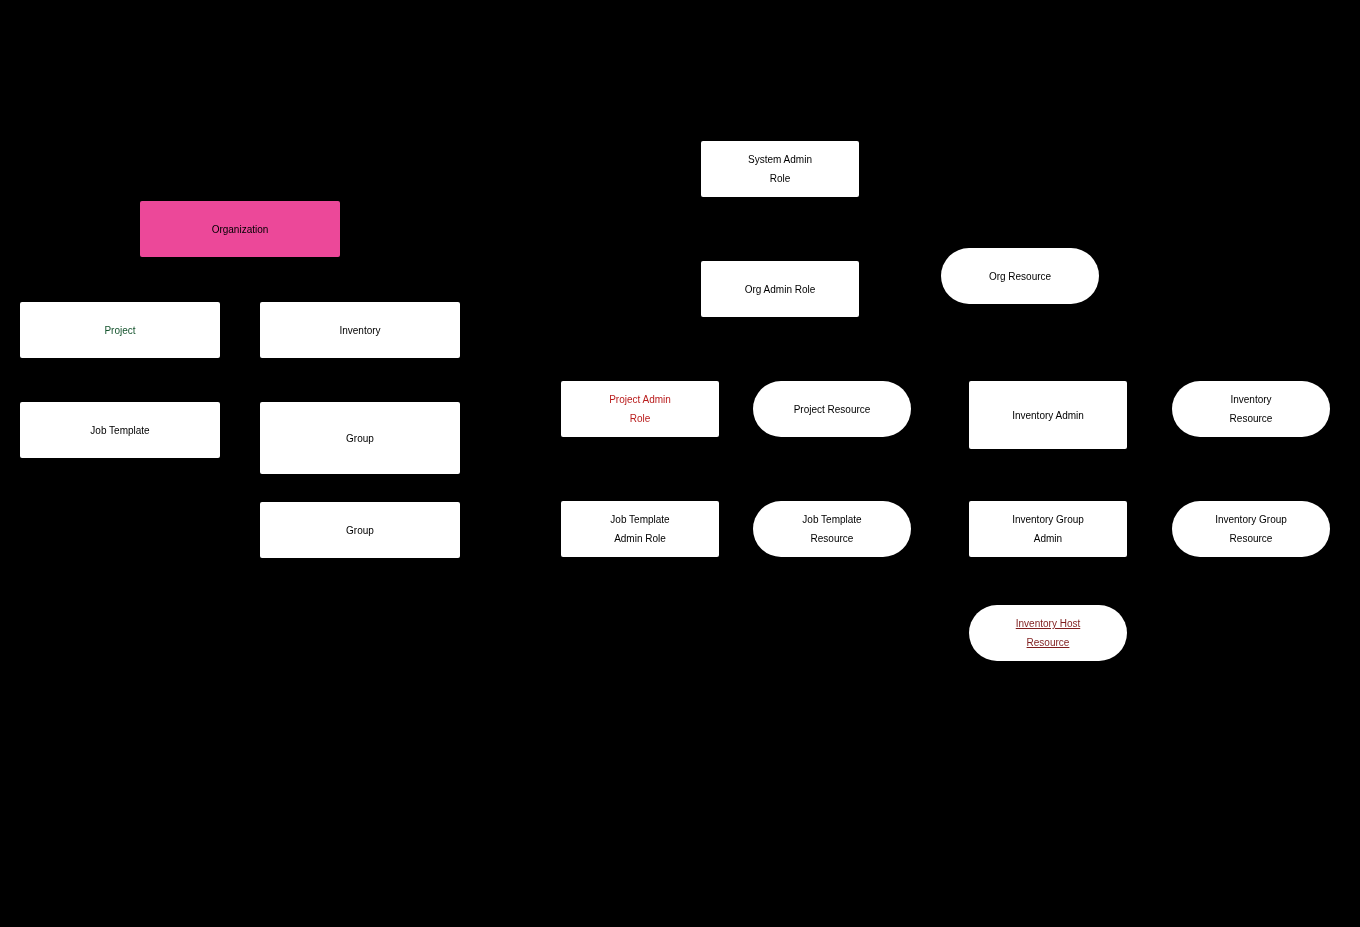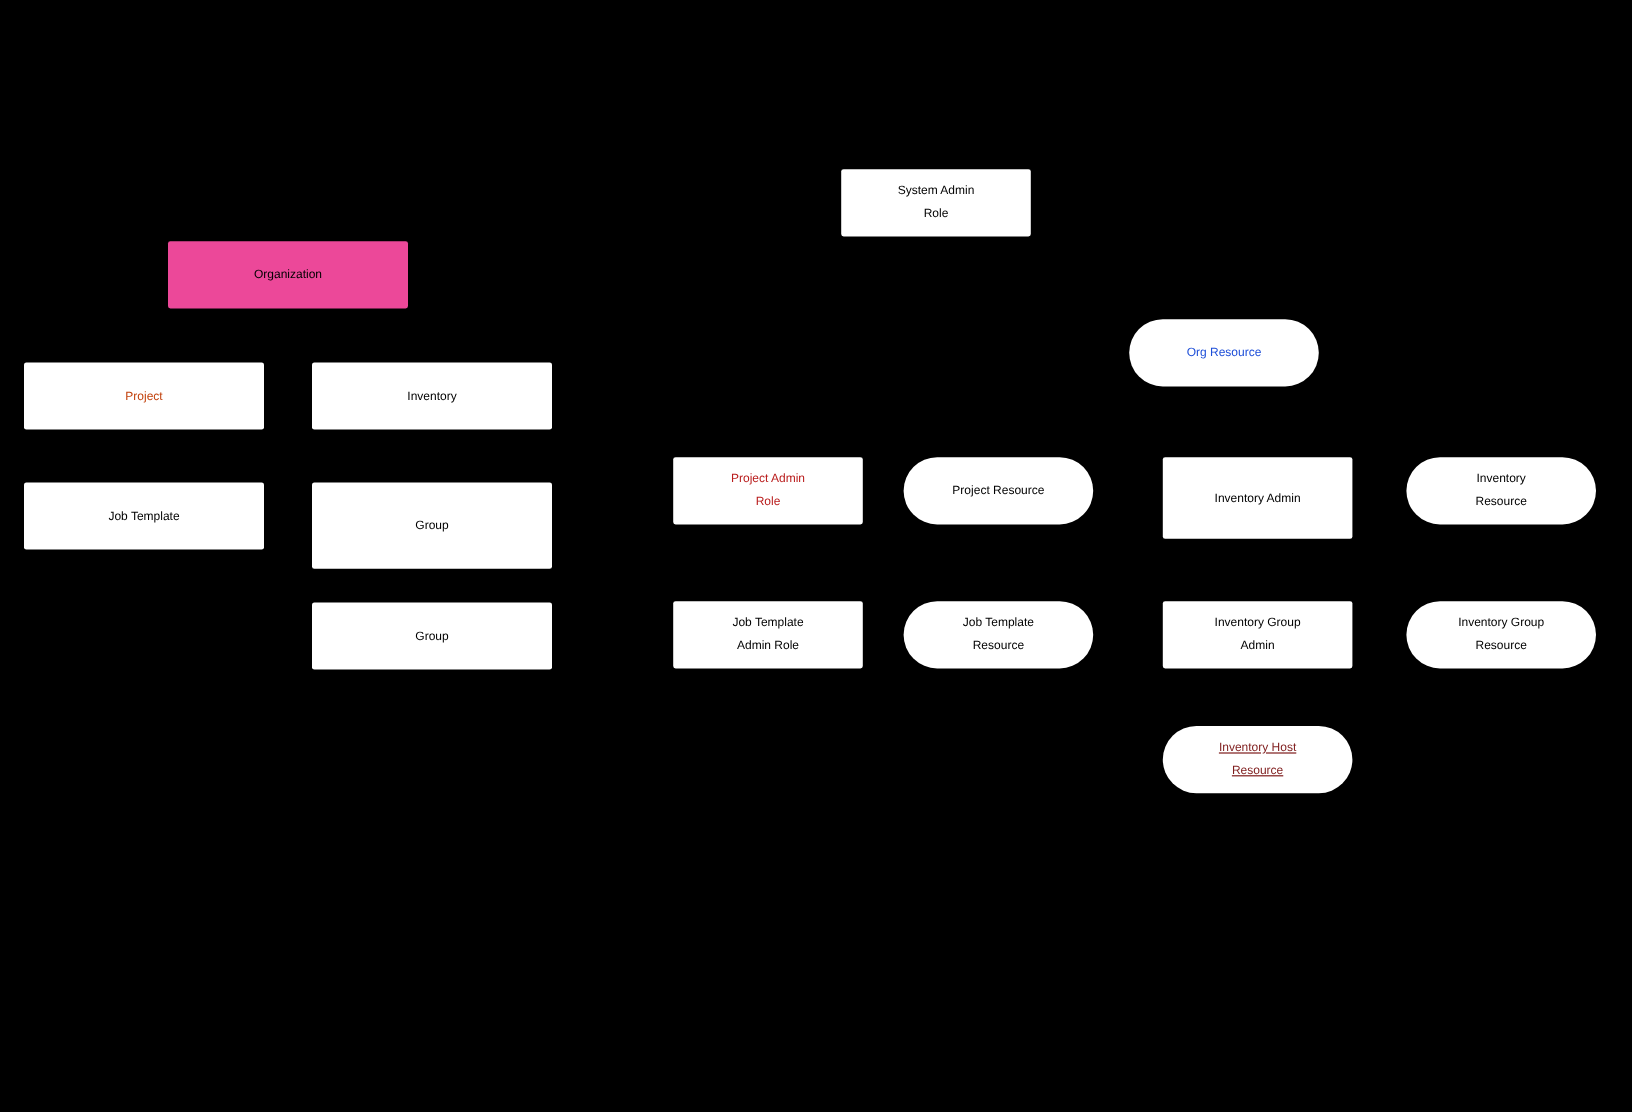--- a/index.html
+++ b/index.html
@@ -34,28 +34,29 @@
   }
   .node.pill {
     border-radius: 999px;
   }
 </style>
 </head>
 <body>
 
 <div id="canvas" style="background: rgb(0, 0, 0);">
     <div class="node rect" style="left: 140px; top: 201px; width: 200px; height: 56px; background: #ec4899; color: rgb(0, 0, 0);">Organization</div>
-    <div class="node rect" style="left: 20px; top: 302px; width: 200px; height: 56px; background: rgb(255, 255, 255); color: #c2410c;">Project</div>
+    <div class="node rect" style="left: 20px; top: 302px; width: 200px; height: 56px; background: rgb(255, 255, 255); color: #14532d;">Project</div>
     <div class="node rect" style="left: 260px; top: 302px; width: 200px; height: 56px; background: rgb(255, 255, 255); color: rgb(0, 0, 0);">Inventory</div>
     <div class="node rect" style="left: 20px; top: 402px; width: 200px; height: 56px; background: rgb(255, 255, 255); color: rgb(0, 0, 0);">Job Template</div>
     <div class="node rect" style="left: 260px; top: 402px; width: 200px; height: 72px; background: rgb(255, 255, 255); color: rgb(0, 0, 0);">Group</div>
     <div class="node rect" style="left: 260px; top: 502px; width: 200px; height: 56px; background: rgb(255, 255, 255); color: rgb(0, 0, 0);">Group</div>
     <div class="node rect" style="left: 701px; top: 141px; width: 158px; height: 56px; background: rgb(255, 255, 255); color: rgb(0, 0, 0);">System Admin
 Role</div>
-    <div class="node pill" style="left: 941px; top: 266px; width: 158px; height: 56px; background: rgb(255, 255, 255); color: #1d4ed8;">Org Resource</div>
+    <div class="node rect" style="left: 701px; top: 261px; width: 158px; height: 56px; background: rgb(255, 255, 255); color: rgb(0, 0, 0);">Org Admin Role</div>
+    <div class="node pill" style="left: 941px; top: 248px; width: 158px; height: 56px; background: rgb(255, 255, 255); color: #000000;">Org Resource</div>
     <div class="node rect" style="left: 561px; top: 381px; width: 158px; height: 56px; background: rgb(255, 255, 255); color: #b91c1c;">Project Admin
 Role</div>
     <div class="node pill" style="left: 753px; top: 381px; width: 158px; height: 56px; background: #ffffff; color: rgb(0, 0, 0);">Project Resource</div>
     <div class="node rect" style="left: 969px; top: 381px; width: 158px; height: 68px; background: rgb(255, 255, 255); color: rgb(0, 0, 0);">Inventory Admin</div>
     <div class="node pill" style="left: 1172px; top: 381px; width: 158px; height: 56px; background: rgb(255, 255, 255); color: rgb(0, 0, 0);">Inventory
 Resource</div>
     <div class="node rect" style="left: 561px; top: 501px; width: 158px; height: 56px; background: rgb(255, 255, 255); color: rgb(0, 0, 0);">Job Template
 Admin Role</div>
     <div class="node pill" style="left: 753px; top: 501px; width: 158px; height: 56px; background: rgb(255, 255, 255); color: rgb(0, 0, 0);">Job Template
 Resource</div>

